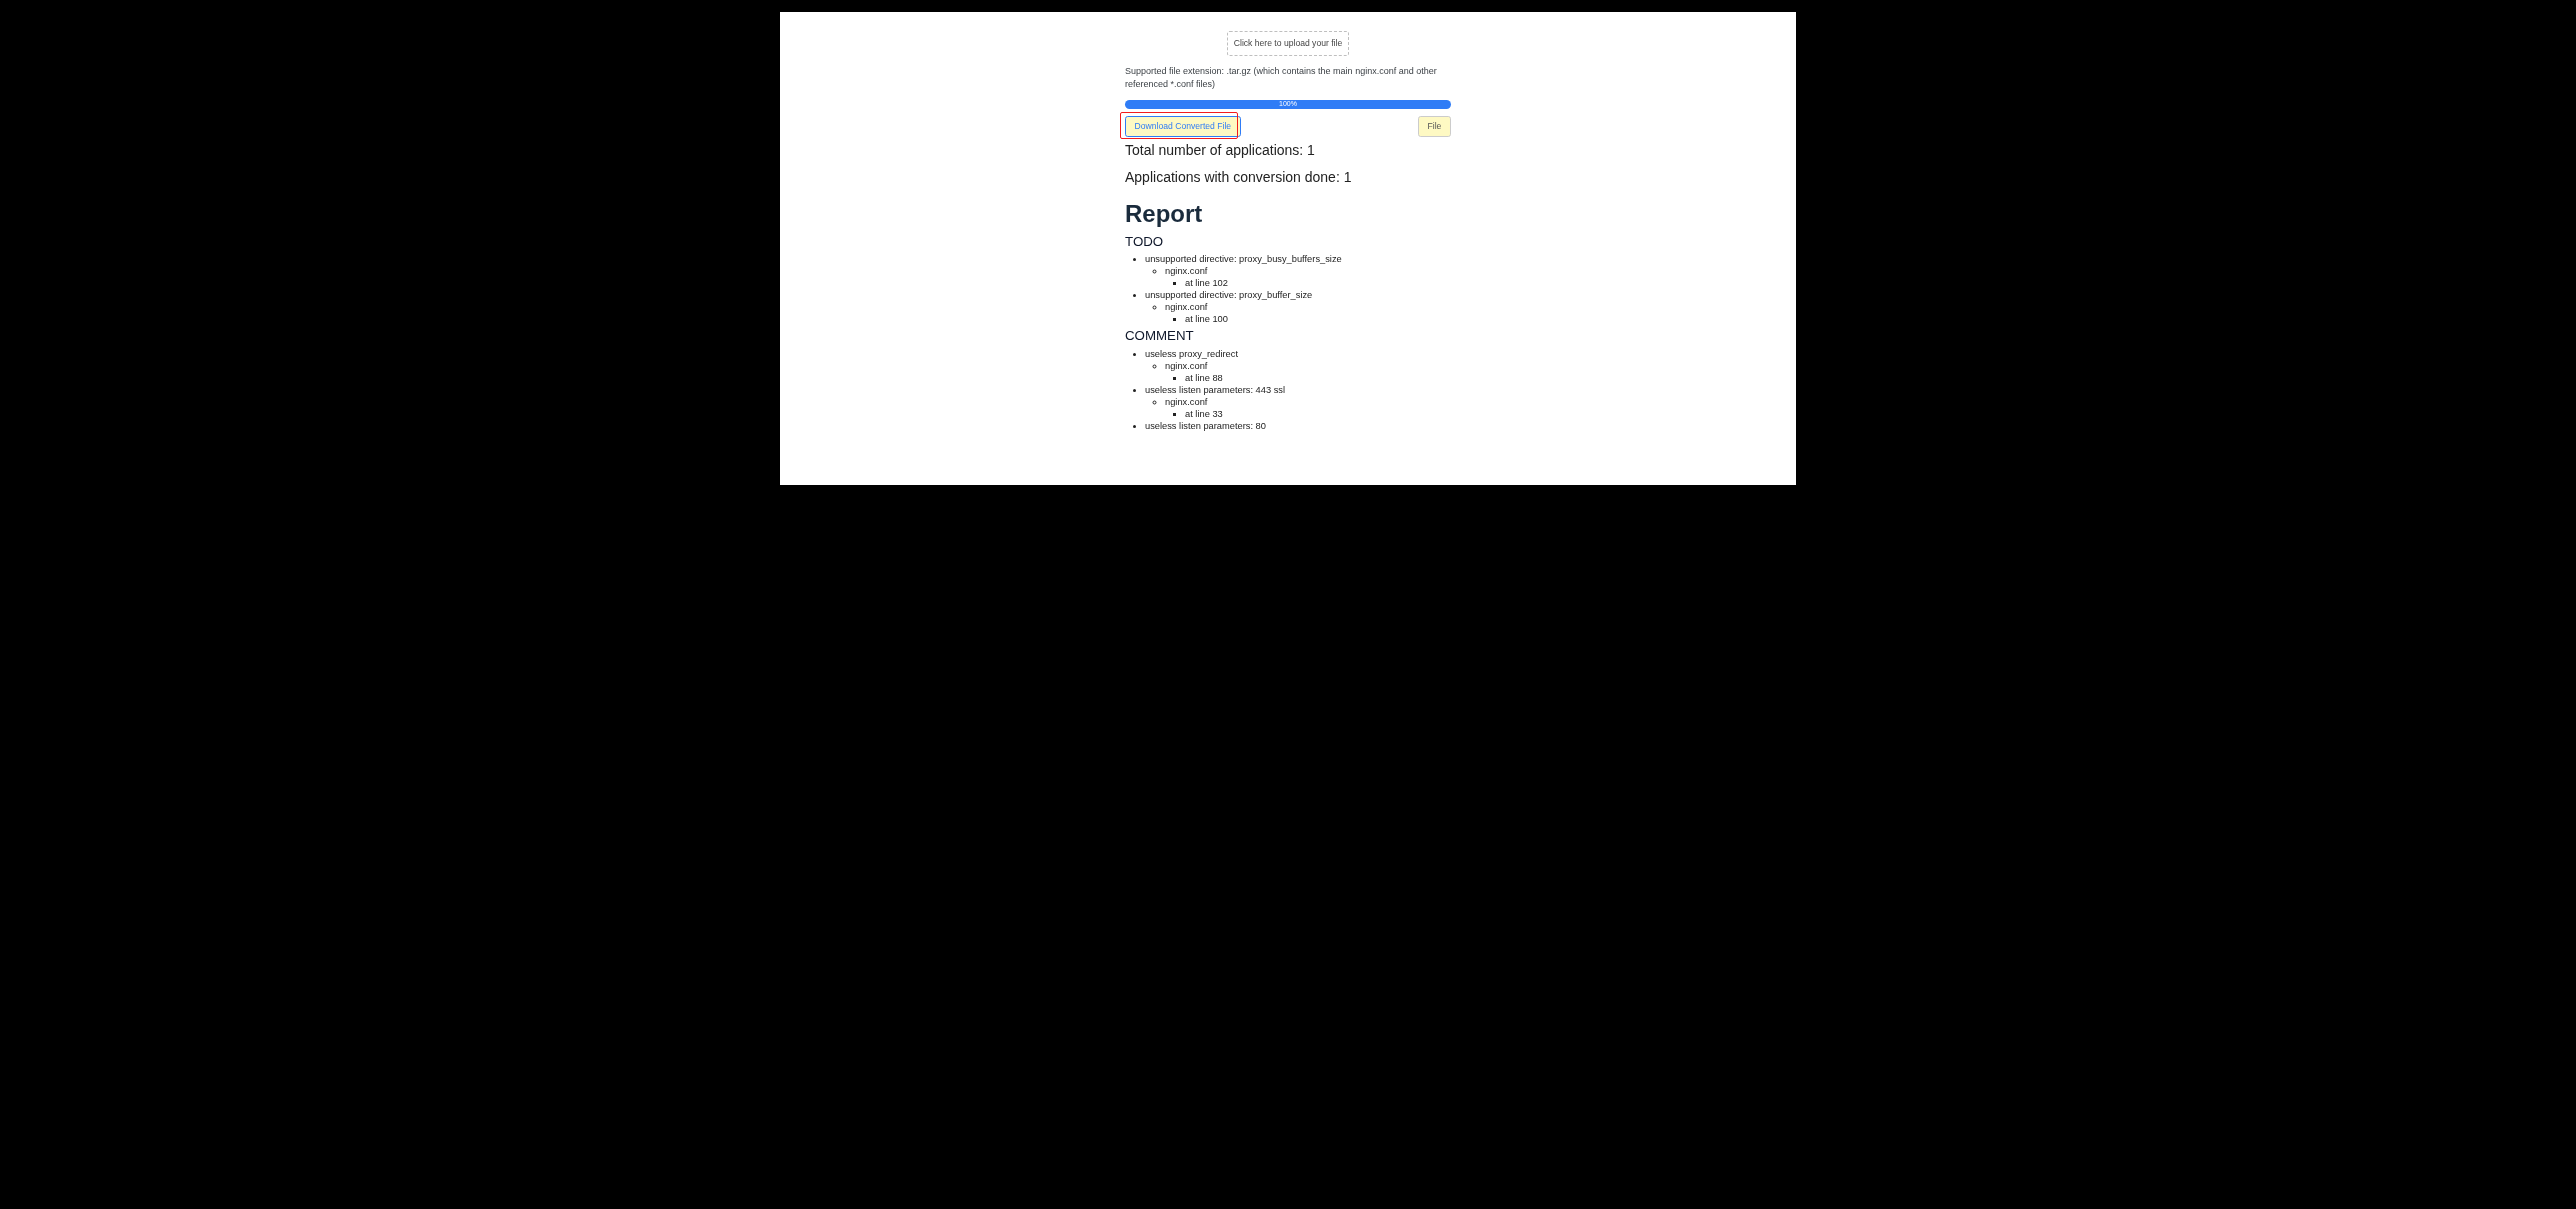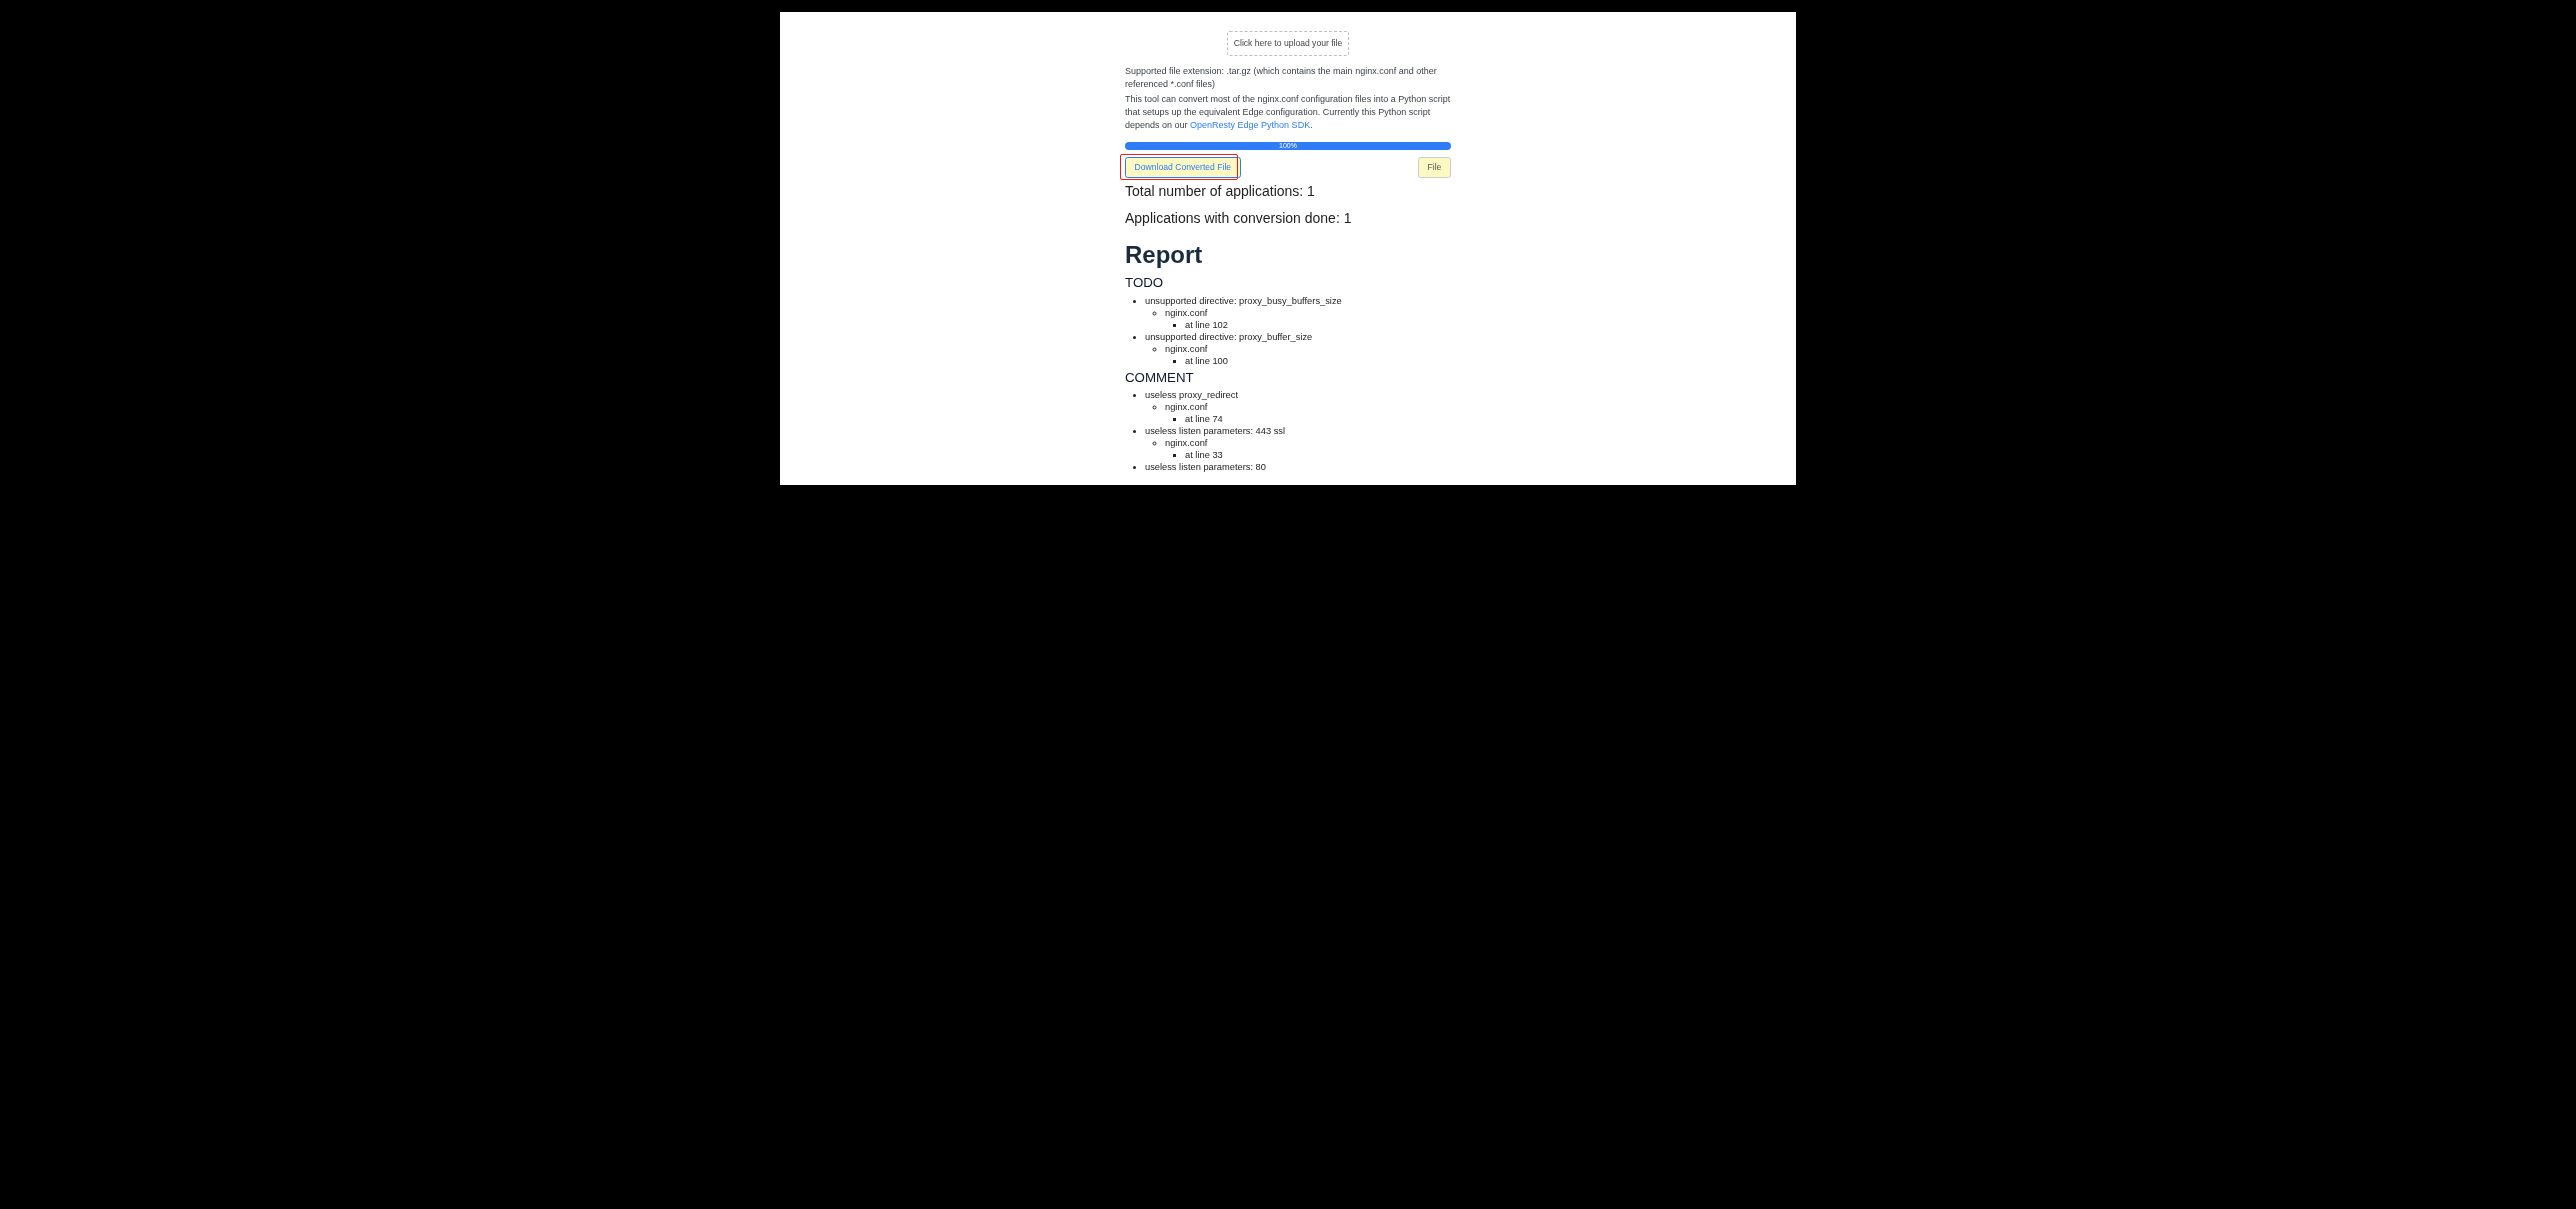--- a/index.html
+++ b/index.html
@@ -141,23 +141,20 @@
 
 <div class="outer">
   <div class="page">
 
     <div class="container">
 
       <div class="upload-zone">Click here to upload your file</div>
 
       <div class="desc">Supported file extension: .tar.gz (which contains the main nginx.conf and other referenced *.conf files)</div>
 
-      <div class="desc">
-        <span>This tool can convert most of the nginx.conf configuration files into a Python script that setups up the equivalent Edge configuration. Currently this Python script depends on our </span><a href="#">OpenResty Edge Python SDK</a><span>.</span>
-      </div>
 
       <div class="progress-wrap">
         <div class="progress-bar">
           <div class="label">100%</div>
         </div>
       </div>
 
       <div class="button-row">
         <div class="highlight-box"></div>
         <button class="btn primary">Download Converted File</button>
@@ -184,21 +181,21 @@
             <li>unsupported directive: proxy_buffer_size<ul class="sub1">
                 <li>nginx.conf<ul class="sub2">
                     <li>at line 100</li>
                   </ul></li>
               </ul></li>
           </ul>
           <h3 class="section-heading">COMMENT</h3>
           <ul class="top">
             <li>useless proxy_redirect<ul class="sub1">
                 <li>nginx.conf<ul class="sub2">
-                    <li>at line 74</li>
+                    <li>at line 88</li>
                   </ul></li>
               </ul></li>
             <li>useless listen parameters: 443 ssl<ul class="sub1">
                 <li>nginx.conf<ul class="sub2">
                     <li>at line 33</li>
                   </ul></li>
               </ul></li>
             <li>useless listen parameters: 80</li>
           </ul>
         </div>

